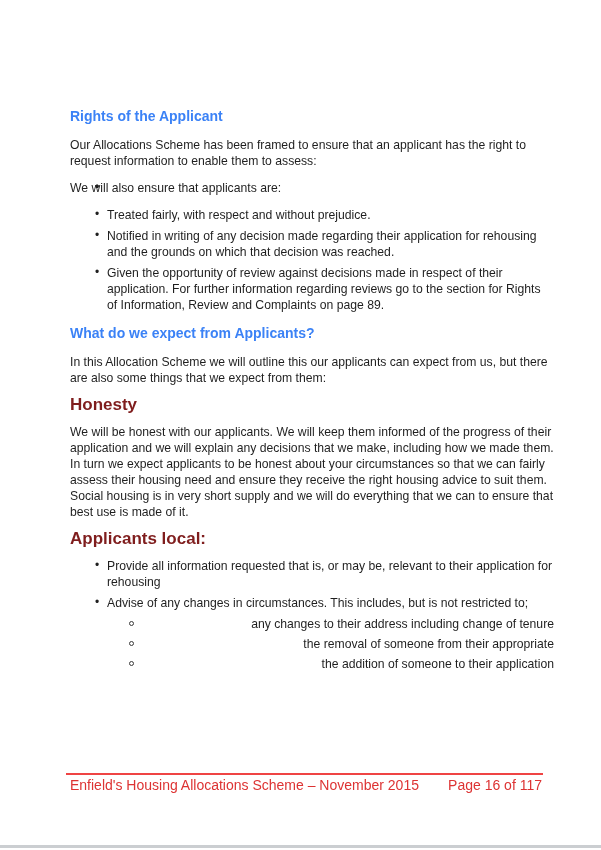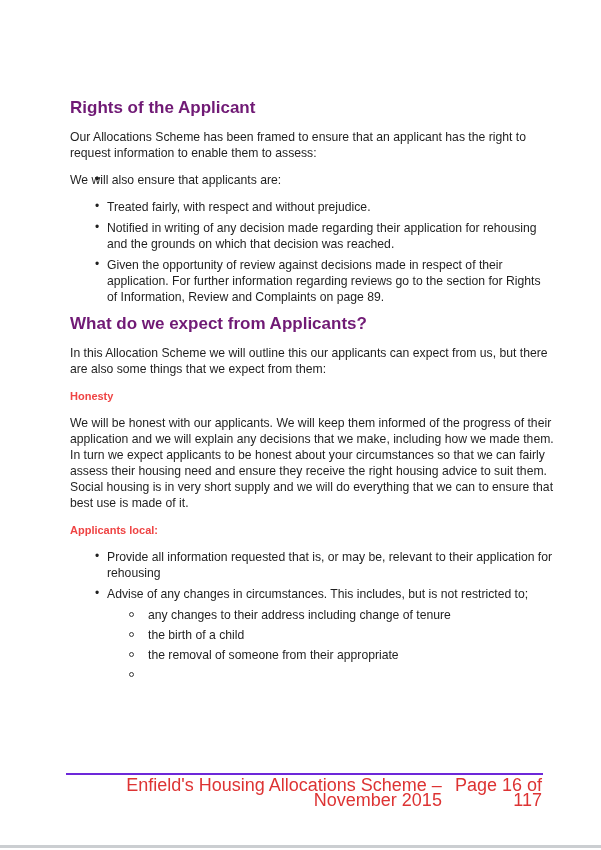--- a/index.html
+++ b/index.html
@@ -16,73 +16,73 @@
     background: #ffffff;
   }
   .content {
     position: absolute;
     top: 96px; left: 70px;
     width: 484px;
     font-size: 12.2px;
     line-height: 16px;
   }
   h1 {
+    font-size: 14px;
+    font-weight: bold;
+    line-height: 16px;
+    margin: 12px 0 13px 0;
+    color: #3b82f6;
+  }
+  h2 {
     font-size: 17px;
     font-weight: bold;
     line-height: 16px;
-    margin: 4px 0 13px 0;
-    color: #701a75;
-  }
-  h2 {
-    font-size: 11px;
-    font-weight: bold;
-    line-height: 16px;
     margin: 0 0 11px 0;
-    color: #ef4444;
+    color: #7f1d1d;
   }
   p { margin: 0 0 11px 0; }
   .list { margin: 0 0 11px 0; }
   .li {
     position: relative;
     padding-left: 37px;
     margin-bottom: 5px;
   }
   .li:last-child { margin-bottom: 0; }
   .bullet {
     position: absolute;
     left: 25px; top: -1px;
     font-size: 12px;
     color: #1f1f1f;
   }
   .sublist { margin: 2px 0 0 0; }
   .subli {
     position: relative;
     padding-left: 78px;
     margin-bottom: 4px;
+    text-align: right;
   }
   .circle {
     position: absolute;
     left: 59px; top: 5px;
     width: 5px; height: 5px;
     border: 1px solid #3a3a3a;
     border-radius: 50%;
     background: transparent;
   }
   .footer {
     position: absolute;
     top: 773px; left: 66px;
     width: 477px;
-    border-top: 2px solid #6d28d9;
+    border-top: 2px solid #ef4444;
     padding-top: 3px;
     display: flex;
     justify-content: space-between;
     color: #dd3333;
-    font-size: 18px;
+    font-size: 14px;
     line-height: 15px;
-    text-align: right;
   }
   .footer .left { padding-left: 4px; }
   .footer .right { padding-right: 1px; }
   .page-edge {
     position: absolute;
     left: 0; right: 0;
     top: 845px; height: 3px;
     background: #cbced1;
   }
 </style>
@@ -141,28 +141,25 @@
         <span class="bullet">•</span>
         <span>Advise of any changes in circumstances. This includes, but is not restricted to;</span>
       </div>
       <div class="sublist">
         <div class="subli">
           <span class="circle"></span>
           <span>any changes to their address including change of tenure</span>
         </div>
         <div class="subli">
           <span class="circle"></span>
-          <span>the birth of a child</span>
-        </div>
-        <div class="subli">
-          <span class="circle"></span>
           <span>the removal of someone from their appropriate</span>
         </div>
         <div class="subli">
           <span class="circle"></span>
+          <span>the addition of someone to their application</span>
         </div>
       </div>
     </div>
 
   </div>
 
   <div class="footer">
     <span class="left">Enfield's Housing Allocations Scheme – November 2015</span>
     <span class="right">Page 16 of 117</span>
   </div>

